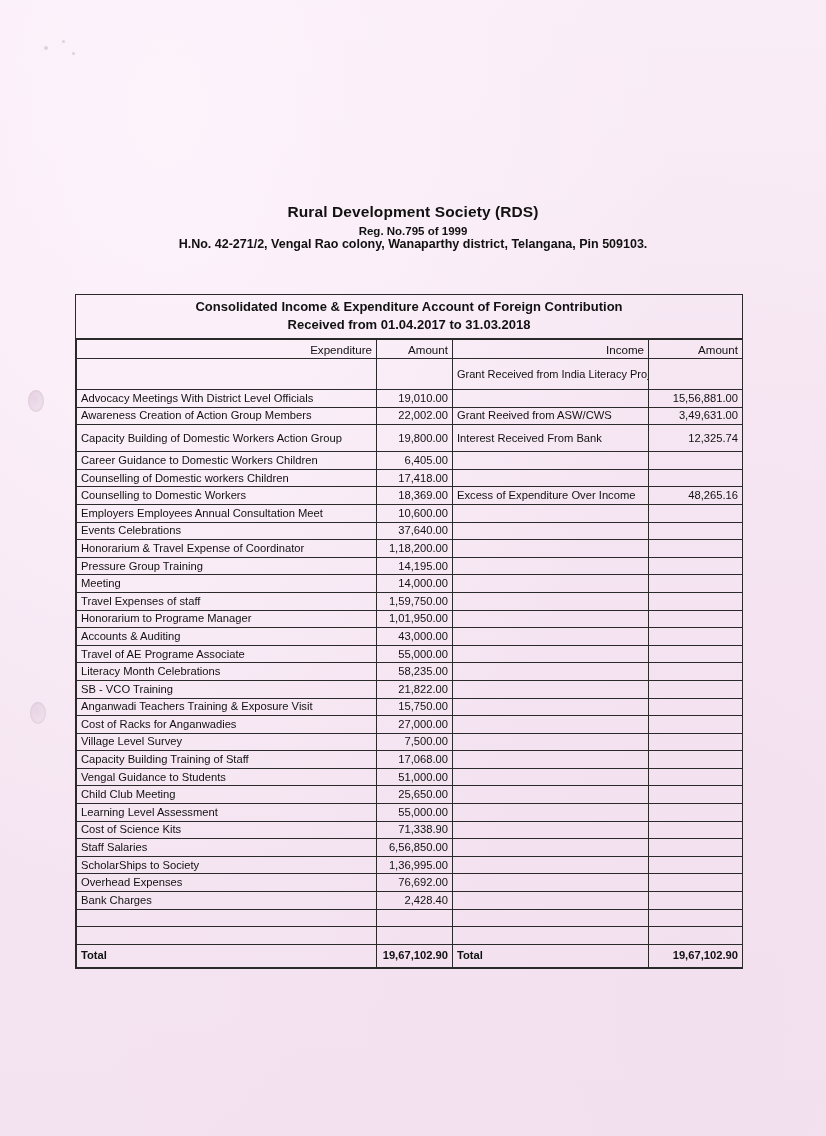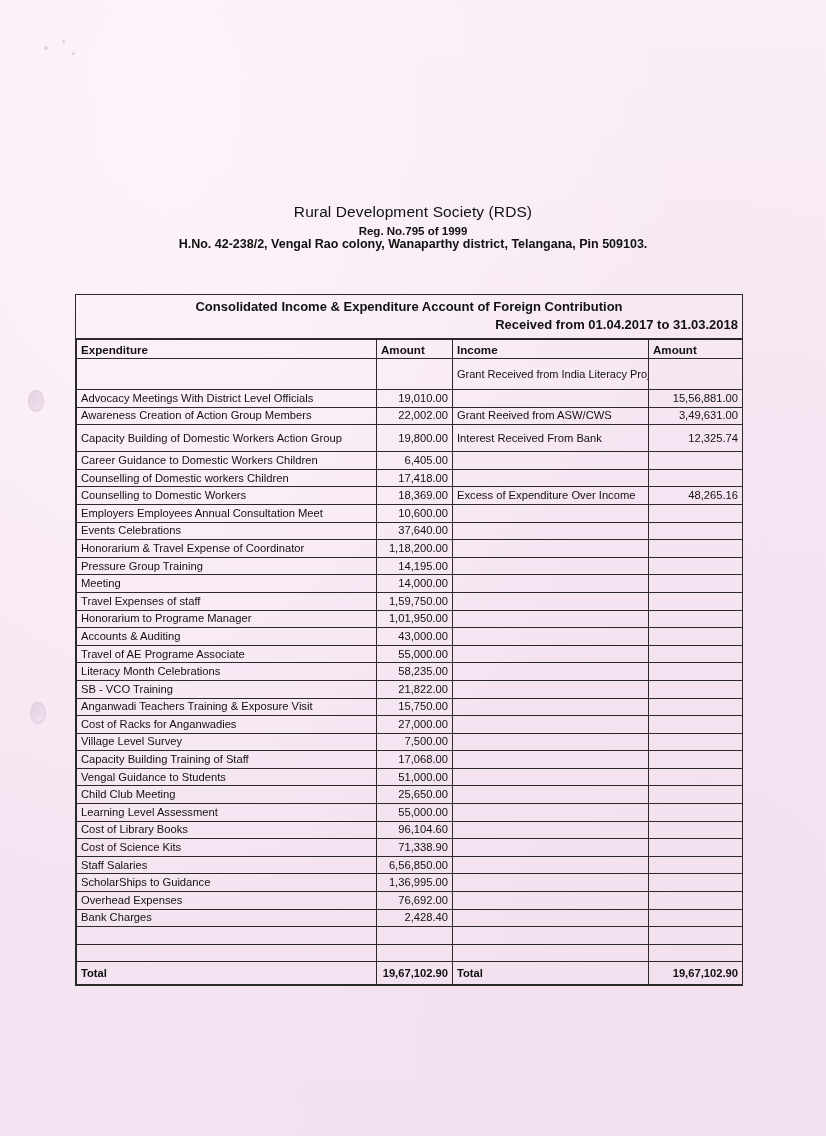--- a/index.html
+++ b/index.html
@@ -46,21 +46,21 @@
 
   .doc-head {
     position: absolute;
     left: 0;
     right: 0;
     top: 203px;
     text-align: center;
   }
   .org-title {
     font-size: 15.5px;
-    font-weight: normal;
+    font-weight: bold;
     letter-spacing: .1px;
     margin-bottom: 4px;
   }
   .org-reg {
     font-size: 11.5px;
     font-weight: bold;
     margin-bottom: 0;
   }
   .org-addr {
     font-size: 12.5px;
@@ -84,21 +84,20 @@
   }
   .banner .l1 {
     font-size: 13px;
     font-weight: bold;
     line-height: 18px;
   }
   .banner .l2 {
     font-size: 13px;
     font-weight: bold;
     line-height: 18px;
-    text-align: right;
   }
 
   table.main {
     width: 100%;
     border-collapse: collapse;
     table-layout: fixed;
     font-size: 11.2px;
   }
   table.main col.c-exp { width: 300px; }
   table.main col.c-amt1 { width: 76px; }
@@ -108,22 +107,22 @@
   table.main th, table.main td {
     border: 1px solid #2a2a2a;
     padding: 0 4px;
     height: 16.6px;
     line-height: 15px;
     vertical-align: middle;
     overflow: hidden;
     white-space: nowrap;
   }
   table.main th {
-    text-align: left;
-    font-weight: bold;
+    text-align: right;
+    font-weight: normal;
     font-size: 11.6px;
     height: 18px;
   }
   td.num {
     text-align: right;
   }
   td.wrap2 {
     white-space: normal;
     line-height: 12.5px;
     font-size: 11px;
@@ -158,21 +157,21 @@
 
   <div class="punch" style="left:28px; top:390px;"></div>
   <div class="punch" style="left:30px; top:702px;"></div>
   <div class="speck" style="left:44px; top:46px; width:4px; height:4px;"></div>
   <div class="speck" style="left:62px; top:40px; width:3px; height:3px;"></div>
   <div class="speck" style="left:72px; top:52px; width:3px; height:3px;"></div>
 
   <div class="doc-head">
     <div class="org-title">Rural Development Society (RDS)</div>
     <div class="org-reg">Reg. No.795 of 1999</div>
-    <div class="org-addr">H.No. 42-238/2, Vengal Rao colony, Wanaparthy district, Telangana, Pin 509103.</div>
+    <div class="org-addr">H.No. 42-271/2, Vengal Rao colony, Wanaparthy district, Telangana, Pin 509103.</div>
   </div>
 
   <div class="table-wrap">
     <div class="banner">
       <div class="l1">Consolidated Income &amp; Expenditure Account of Foreign Contribution</div>
       <div class="l2">Received from 01.04.2017 to 31.03.2018</div>
     </div>
 
     <table class="main">
       <colgroup>
@@ -334,39 +333,33 @@
             <td></td>
             <td class="num"></td>
           </tr>
           <tr>
             <td>Learning Level Assessment</td>
             <td class="num">55,000.00</td>
             <td></td>
             <td class="num"></td>
           </tr>
           <tr>
-            <td>Cost of Library Books</td>
-            <td class="num">96,104.60</td>
-            <td></td>
-            <td class="num"></td>
-          </tr>
-          <tr>
             <td>Cost of Science Kits</td>
             <td class="num">71,338.90</td>
             <td></td>
             <td class="num"></td>
           </tr>
           <tr>
             <td>Staff Salaries</td>
             <td class="num">6,56,850.00</td>
             <td></td>
             <td class="num"></td>
           </tr>
           <tr>
-            <td>ScholarShips to Guidance</td>
+            <td>ScholarShips to Society</td>
             <td class="num">1,36,995.00</td>
             <td></td>
             <td class="num"></td>
           </tr>
           <tr>
             <td>Overhead Expenses</td>
             <td class="num">76,692.00</td>
             <td></td>
             <td class="num"></td>
           </tr>

